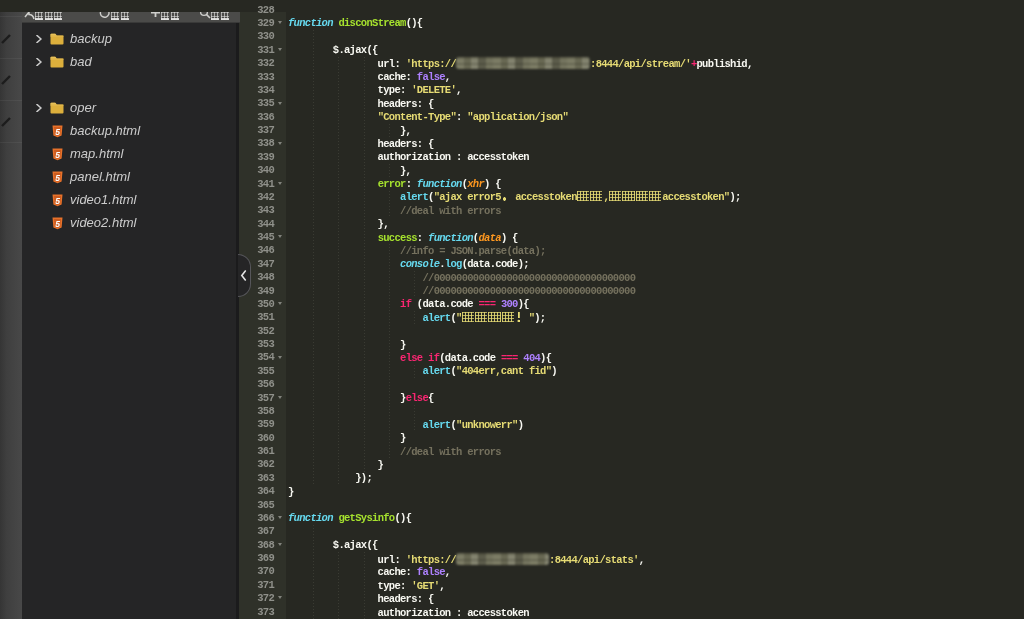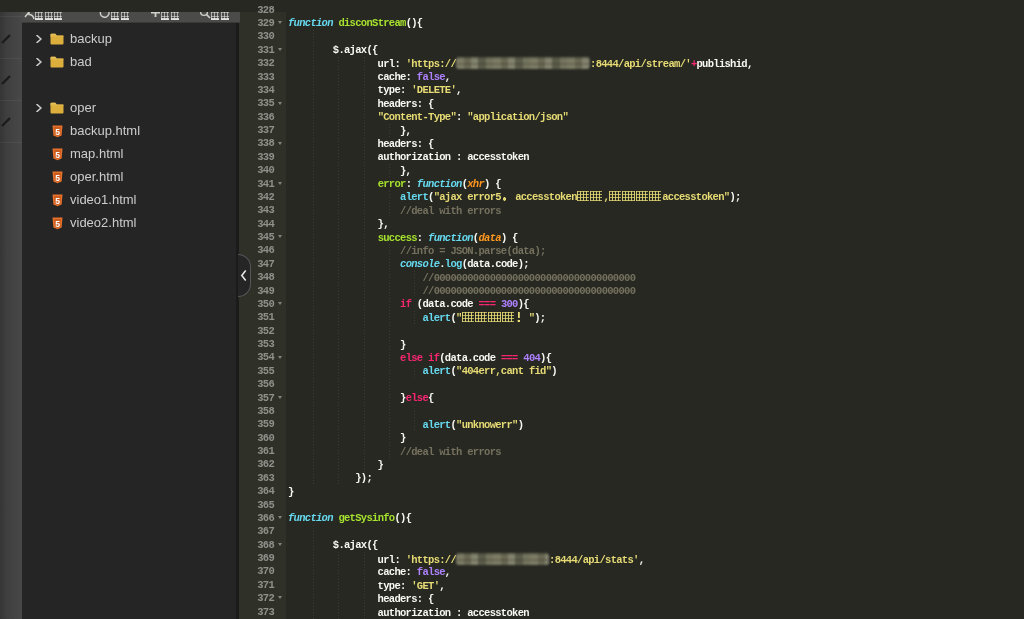--- a/index.html
+++ b/index.html
@@ -6,21 +6,21 @@
 #strip .sep{position:absolute;left:0;width:22px;height:1px;background:rgba(255,255,255,.05);}
 #strip .mk{position:absolute;left:1px;width:11px;height:10px;}
 #strip .mk svg{display:block}
 #stripbot{position:absolute;left:0;top:607px;width:19px;height:12px;background:#0d0d0d;}
 #stripbot .ln{position:absolute;left:19px;top:0;width:2px;height:12px;background:#2e2e2e;}
 #wicon{position:absolute;left:0px;top:613px;width:6px;height:6px;background:#fff;}
 #wicon i{position:absolute;left:1px;top:2px;width:4px;height:4px;background:#333;display:block}
 #toolbar{position:absolute;left:22px;top:0;width:218px;height:11px;background:#4b4b49;overflow:hidden;box-shadow:inset 0 -1px 0 rgba(0,0,0,.22);}
 #toolbar .t{position:absolute;top:-4px;font-size:10.5px;line-height:12px;color:#e6e6e4;letter-spacing:.5px;}
 #tree{position:absolute;left:22px;top:11px;width:214px;height:608px;background:#252526;}
-.row{position:absolute;left:0;width:214px;height:23px;}
+.row{position:absolute;left:0;width:214px;height:23px;font-style:italic;}
 .chev{position:absolute;left:13px;top:7px;width:8px;height:8px;}
 .fold{position:absolute;left:28px;top:5px;width:14px;height:12px;}
 .ficon{position:absolute;left:30px;top:5px;width:11px;height:13px;}
 .lbl{position:absolute;left:48px;top:3px;font-size:13px;color:#cccccc;}
 #edge{position:absolute;left:236px;top:0;width:3px;height:619px;background:#1b1b1c;}
 #gutter{position:absolute;left:239px;top:0;width:47px;height:619px;background:#2f3129;}
 #gutter pre{position:absolute;top:-8.3px;left:0;margin:0;width:35px;text-align:right;font-family:"Liberation Mono",monospace;font-size:10.5px;letter-spacing:-0.7px;line-height:13.372px;color:#8f908a;font-weight:bold;}
 .fw{position:absolute;left:38.5px;width:0;height:0;border-left:2.6px solid transparent;border-right:2.6px solid transparent;border-top:3.2px solid #82837c;}
 #code{position:absolute;left:286px;top:0;width:738px;height:619px;background:#272822;overflow:hidden;}
 #code pre{position:absolute;top:-8.3px;left:2px;margin:0;font-weight:bold;font-family:"Liberation Mono",monospace;font-size:10.5px;letter-spacing:-0.7px;line-height:13.372px;color:#f8f8f2;}
@@ -261,21 +261,21 @@
           <text x="5.5" y="9.6" font-size="8.5" font-weight="bold" fill="#fff" text-anchor="middle" font-family="Liberation Sans">5</text>
         </svg>
         <span class="lbl">map.html</span>
       </div>
 <div class="row" style="top:143px">
         <svg class="ficon" viewBox="0 0 11 13">
           <path d="M0.5 0.5 L10.5 0.5 L9.6 10.6 L5.5 12.3 L1.4 10.6 Z" fill="#e8722a"></path>
           <path d="M2 2 L9 2 L8.3 9.8 L5.5 11 L2.7 9.8 Z" fill="#cb5c20"></path>
           <text x="5.5" y="9.6" font-size="8.5" font-weight="bold" fill="#fff" text-anchor="middle" font-family="Liberation Sans">5</text>
         </svg>
-        <span class="lbl">oper.html</span>
+        <span class="lbl">panel.html</span>
       </div>
 <div class="row" style="top:166px">
         <svg class="ficon" viewBox="0 0 11 13">
           <path d="M0.5 0.5 L10.5 0.5 L9.6 10.6 L5.5 12.3 L1.4 10.6 Z" fill="#e8722a"></path>
           <path d="M2 2 L9 2 L8.3 9.8 L5.5 11 L2.7 9.8 Z" fill="#cb5c20"></path>
           <text x="5.5" y="9.6" font-size="8.5" font-weight="bold" fill="#fff" text-anchor="middle" font-family="Liberation Sans">5</text>
         </svg>
         <span class="lbl">video1.html</span>
       </div>
 <div class="row" style="top:189px">

